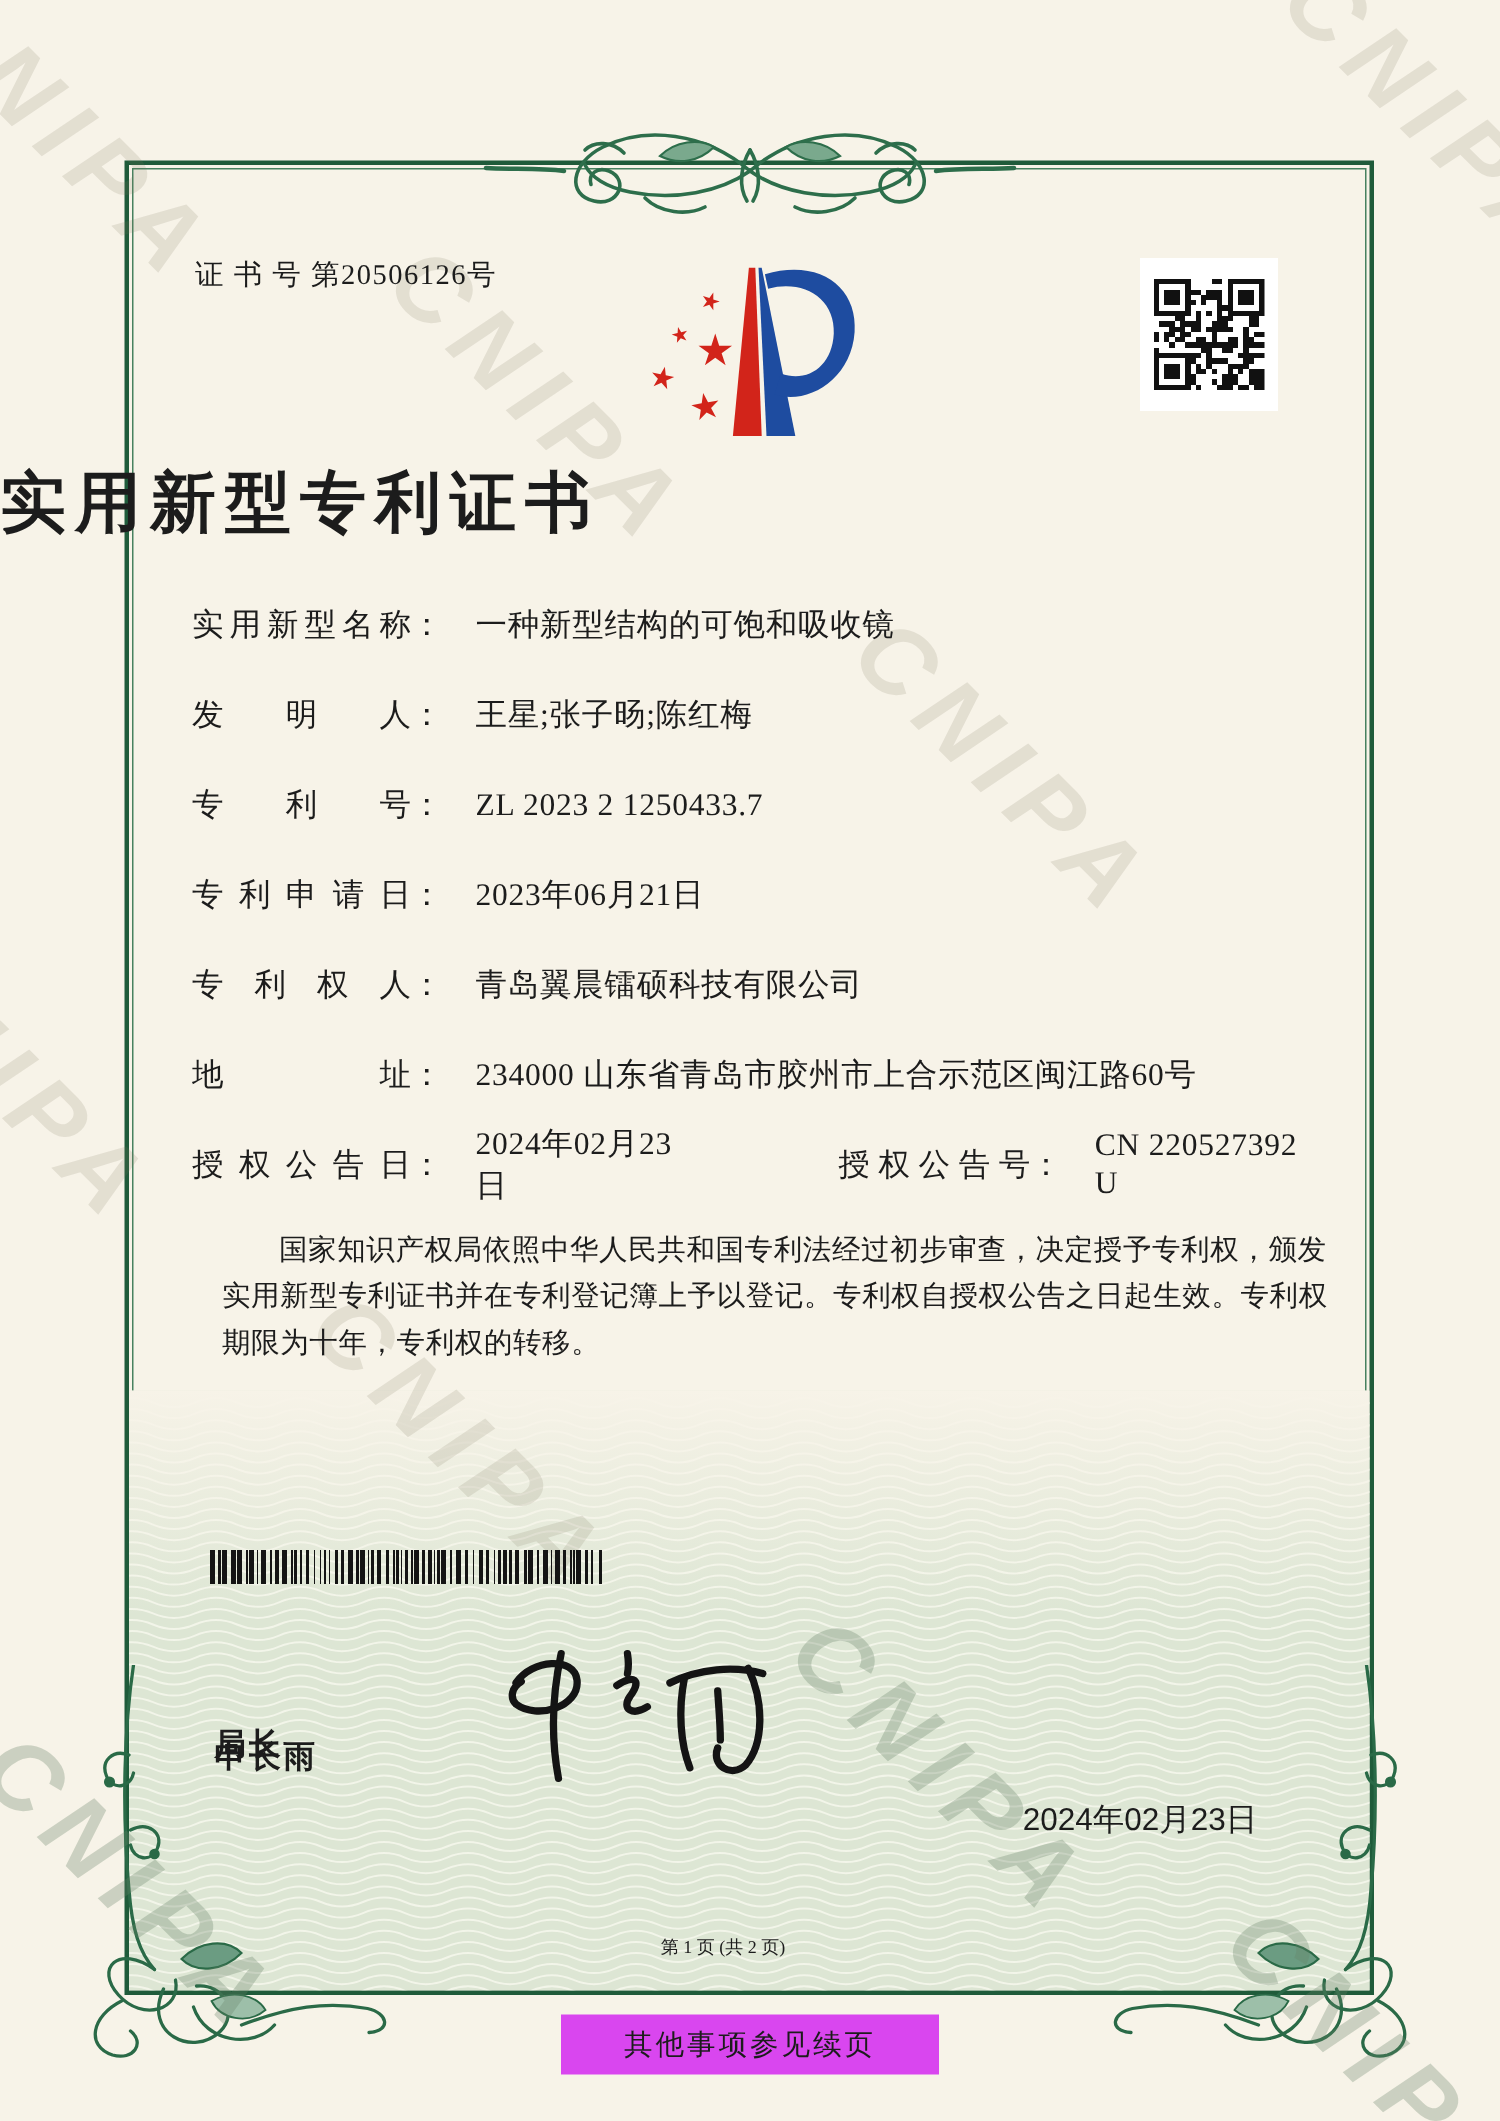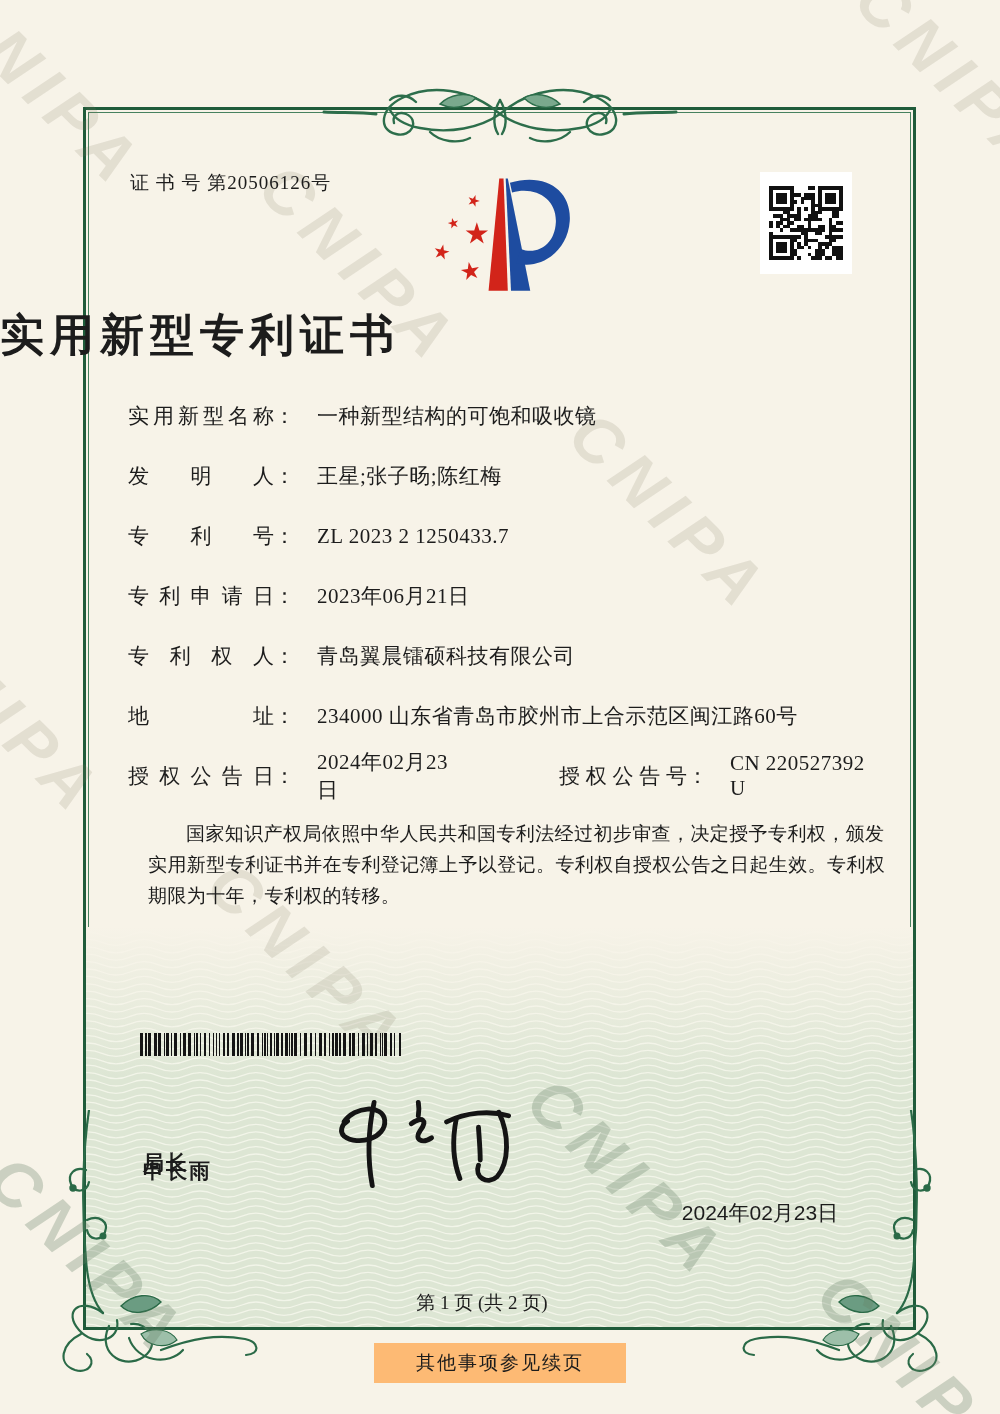--- a/index.html
+++ b/index.html
@@ -38,22 +38,22 @@
   .grant-col{display:flex;align-items:center;margin-left:96px;}
 
   .paras{position:absolute;left:148px;top:818px;width:752px;font-size:19px;line-height:31px;letter-spacing:0.4px;}
   .paras p{margin:0 0 11px 0;text-indent:2em;}
 
   .barcode{position:absolute;left:140px;top:1033px;}
   .signer-title{position:absolute;left:143px;top:1117px;font-family:"Liberation Sans","DejaVu Sans",sans-serif;font-size:21px;font-weight:600;letter-spacing:2px;margin-top:32px;}
   .signer-name{position:absolute;left:143px;top:1157px;font-family:"Liberation Sans","DejaVu Sans",sans-serif;font-size:21px;font-weight:700;letter-spacing:2px;}
   .signature{position:absolute;left:298px;top:1088px;}
   .grant-date{position:absolute;left:640px;top:1199px;width:240px;text-align:center;font-family:"Liberation Sans","DejaVu Sans",sans-serif;font-size:21px;font-weight:500;}
-  .page-info{position:absolute;left:0;right:36px;top:1290px;text-align:center;font-size:19px;}
-  .footer-note{position:absolute;left:50%;transform:translateX(-50%);top:1343px;width:252px;height:40px;background:#fdba74;display:flex;align-items:center;justify-content:center;font-size:19px;letter-spacing:2px;z-index:5;}
+  .page-info{position:absolute;left:0;right:36px;top:1290px;text-align:center;font-size:12px;}
+  .footer-note{position:absolute;left:50%;transform:translateX(-50%);top:1343px;width:252px;height:40px;background:#d946ef;display:flex;align-items:center;justify-content:center;font-size:19px;letter-spacing:2px;z-index:5;}
 </style>
 </head>
 <body>
 
 <div class="page">
 
   <div class="frame">
     <div class="wave-zone">
       <svg id="waves" width="828" height="400" viewBox="0 0 828 400" preserveAspectRatio="none">
         <rect x="0" y="0" width="828" height="400" fill="#dde6d4"></rect>

